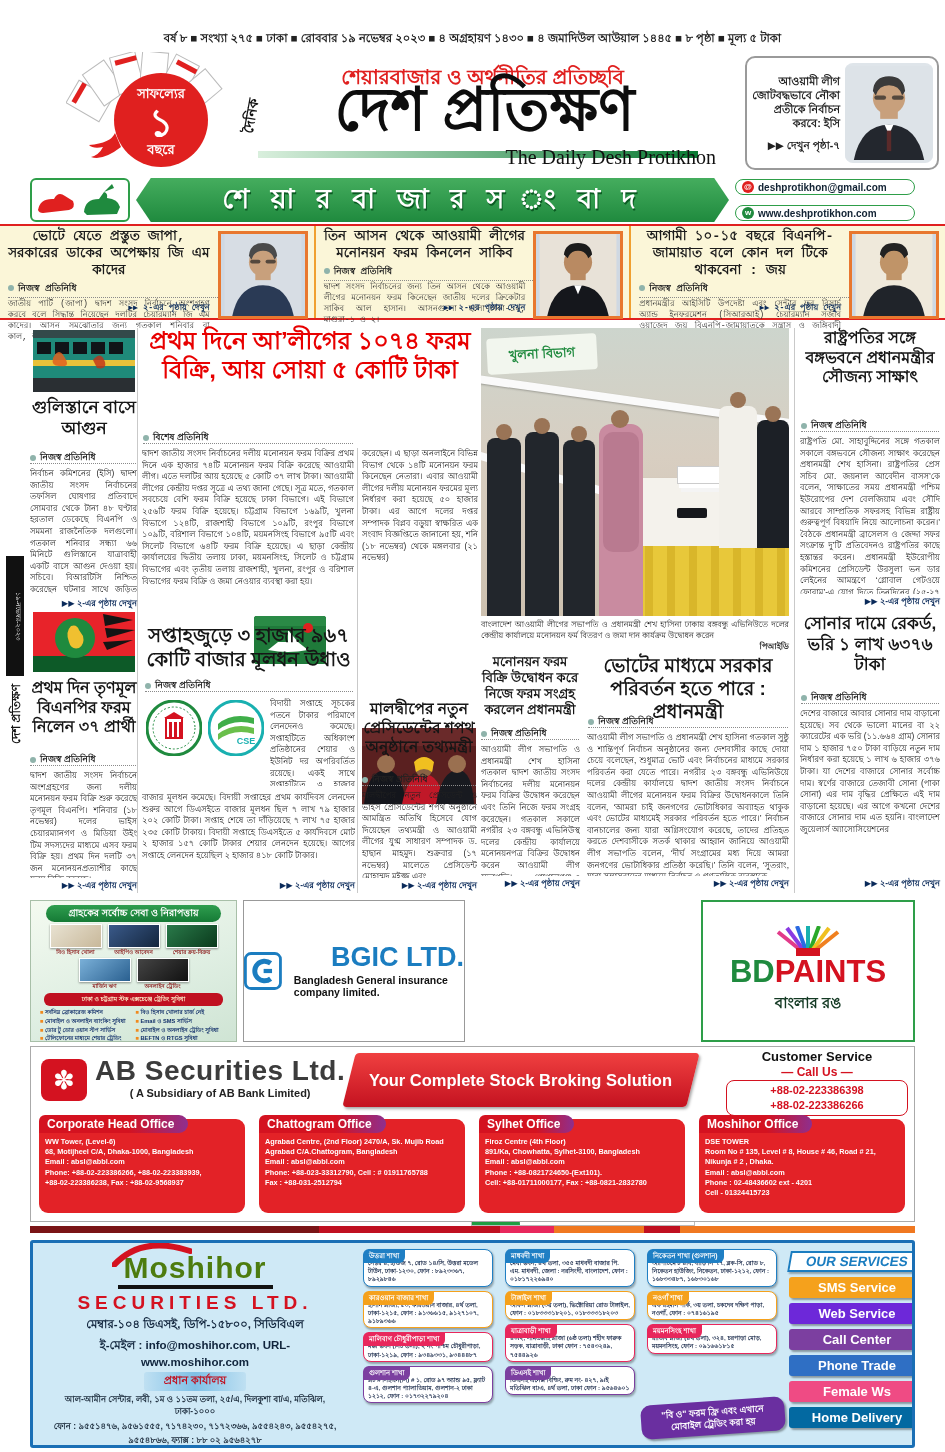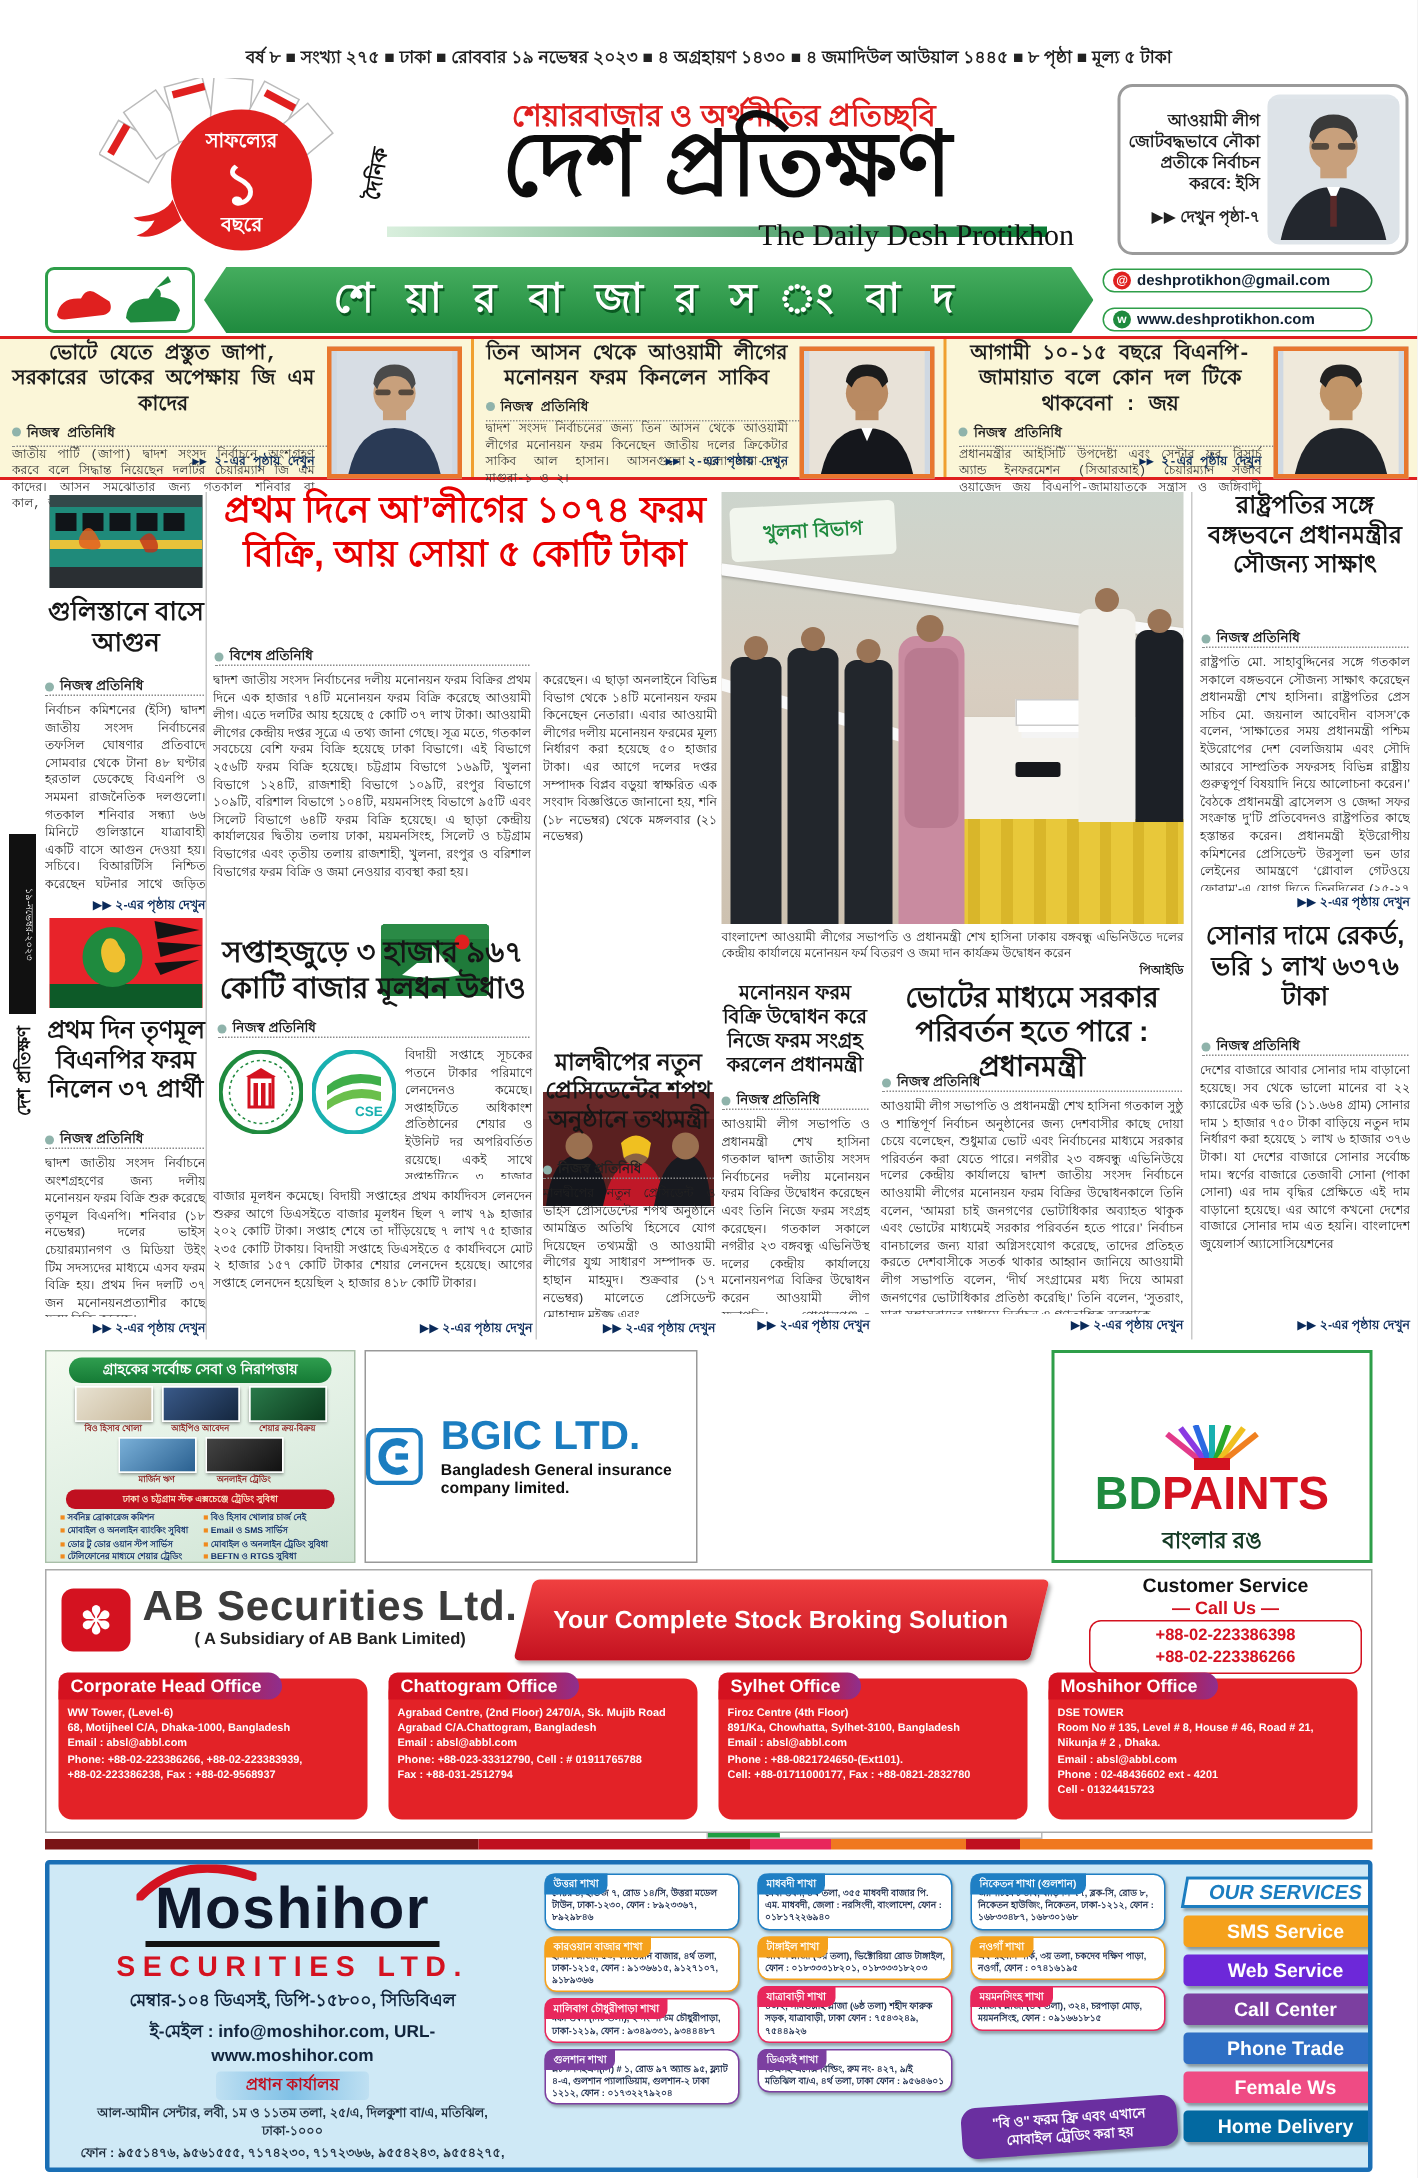--- a/index.html
+++ b/index.html
@@ -63,30 +63,30 @@
   .thumb-row{display:flex;justify-content:center;gap:6px;margin:1px 0;}
   .thumb{width:52px;text-align:center;}
   .thumb .im{height:22px;border:1px solid #fff;box-shadow:0 1px 2px rgba(0,0,0,.4);}
   .thumb .cap{font-size:5.6px;font-weight:bold;color:#8a1a1a;}
   .bdbl-strip{margin:2px 10px;background:#c01020;color:#ffeecc;font-size:6px;font-weight:bold;text-align:center;border-radius:6px;padding:1px 0;}
   .bdbl-bullets{display:flex;gap:4px;padding:0 6px;}
   .bdbl-bullets ul{margin:0;padding:0;list-style:none;flex:1;}
   .bdbl-bullets li{font-size:5.7px;font-weight:bold;color:#12306a;line-height:1.55;}
   .bdbl-bullets li::before{content:"■ ";color:#f08a1e;}
   .bgic{background:#fff;border:1px solid #999;display:flex;align-items:center;justify-content:center;gap:12px;}
-  .bgic-name{font-size:27px;font-weight:bold;color:#1b7dc0;line-height:1;}
+  .bgic-name{font-size:27px;font-weight:bold;color:#1b7dc0;line-height:1;text-align:right;}
   .bgic-sub{font-size:10.5px;font-weight:bold;color:#111;margin-top:3px;}
   .gds{background:#fff;border:1px solid #bbb;position:relative;}
   .gds .corner{position:absolute;background:#1f9e42;border-radius:50%;}
   .gds-line{font-size:21px;font-weight:900;color:#141414;line-height:1;letter-spacing:.5px;}
   .gds-trec{font-size:12.5px;font-weight:bold;color:#141414;margin-top:4px;}
   .gds-logo{width:48px;height:48px;background:#1f9e42;border-radius:6px;position:relative;flex:none;}
   .gds-logo .egg{position:absolute;left:8px;top:12px;width:18px;height:24px;background:#f0b41e;border-radius:50%;}
   .gds-logo .g{position:absolute;right:4px;top:4px;color:#fff;font-size:30px;font-weight:900;}
-  .bdp{background:#fff;border:2px solid #2e9e49;display:flex;flex-direction:column;align-items:center;justify-content:flex-end;}
+  .bdp{background:#fff;border:2px solid #2e9e49;display:flex;flex-direction:column;align-items:center;justify-content:center;}
   .bdp-line{font-size:31px;font-weight:900;line-height:1;}
   .bdp-sub{font-size:15px;font-weight:bold;color:#143a24;margin-top:4px;}
   
   .absl{left:30px;top:1046px;width:885px;height:176px;background:#fff;border:1px solid #aaa;box-sizing:border-box;}
   .absl-name{font-size:28px;color:#3c3c3c;font-weight:600;letter-spacing:.5px;}
   .absl-sub{font-size:11px;font-weight:bold;color:#222;text-align:center;}
   .slogan{position:absolute;left:318px;top:6px;width:344px;height:54px;background:linear-gradient(#f04040,#c41220);transform:skewX(-14deg);
      border-radius:4px;box-shadow:2px 2px 3px rgba(0,0,0,.35);display:flex;align-items:center;justify-content:center;}
   .slogan span{transform:skewX(14deg);color:#fff;font-weight:bold;font-size:16.5px;}
   .cs{position:absolute;left:695px;top:2px;width:182px;text-align:center;}
@@ -94,21 +94,21 @@
   .cs-call{font-size:12px;font-weight:bold;color:#d41220;margin:1px 0;}
   .cs-box{border:1.5px solid #d41220;border-radius:8px;padding:2px 0;}
   .cs-box div{font-size:11px;font-weight:bold;color:#d41220;line-height:1.35;}
   .office{position:absolute;top:72px;width:206px;height:94px;background:#e32227;border-radius:9px;box-sizing:border-box;padding:18px 6px 2px;}
   .office .tag{position:absolute;left:0;top:-4px;background:linear-gradient(90deg,#d41220 60%,#8e2f8e);color:#fff;font-size:12px;font-weight:bold;
      padding:2px 14px 2px 8px;border-radius:8px 12px 12px 0;white-space:nowrap;}
   .office .ln{font-size:7.3px;font-weight:bold;color:#fff;line-height:1.4;}
   .stripe{left:30px;top:1226px;width:885px;height:7px;display:flex;}
   
   .mosh{left:30px;top:1240px;width:885px;height:208px;background:#cfe9f6;border:3px solid #1a6fb5;border-radius:3px;box-sizing:border-box;overflow:hidden;}
-  .mosh-name{font-size:39px;font-weight:900;color:#0f172a;line-height:1;letter-spacing:1px;border-bottom:4px solid #121212;display:inline-block;padding:0 6px 2px;}
+  .mosh-name{font-size:30px;font-weight:900;color:#4d7c0f;line-height:1;letter-spacing:1px;border-bottom:4px solid #121212;display:inline-block;padding:0 6px 2px;}
   .mosh-sub{font-size:19px;font-weight:900;color:#d41220;letter-spacing:5px;margin-top:3px;}
   .mosh-line{font-size:11.5px;font-weight:bold;color:#10243c;margin-top:2px;}
   .mosh-ho{display:inline-block;background:linear-gradient(90deg,#bfe0f2,#7fc0e6,#bfe0f2);color:#c01020;font-size:11px;font-weight:bold;padding:0 20px;border-radius:3px;margin-top:4px;}
   .mosh-addr{font-size:8.5px;font-weight:bold;color:#203040;line-height:1.45;margin-top:2px;}
   .bcol{position:absolute;top:6px;width:130px;}
   .bbox{position:relative;background:#fff;border-radius:8px;box-shadow:1px 1.5px 2px rgba(0,0,0,.3);margin-bottom:4px;padding:9px 4px 2px;border:1.5px solid;}
   .bbox .bt{position:absolute;left:-1px;top:-1px;color:#fff;font-size:6.8px;font-weight:bold;padding:1px 6px;border-radius:6px 0 6px 0;white-space:nowrap;}
   .bbox .bx{font-size:6.1px;font-weight:bold;color:#1a2a4a;line-height:1.35;}
   .c-blue{border-color:#1f7fc4;} .c-blue .bt{background:#1f7fc4;}
   .c-orange{border-color:#f5a11c;} .c-orange .bt{background:#f5a11c;}

